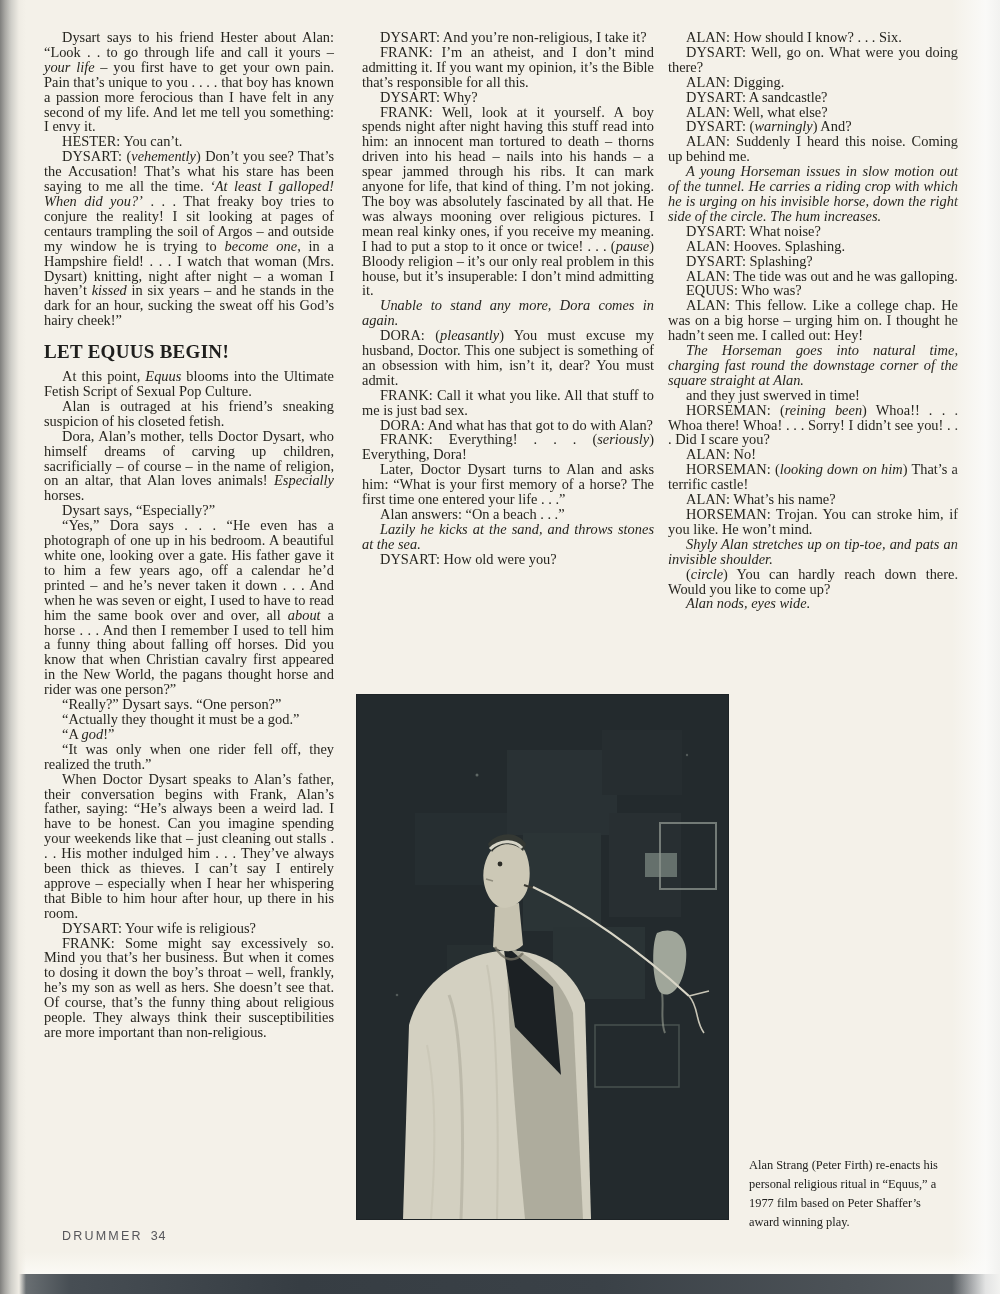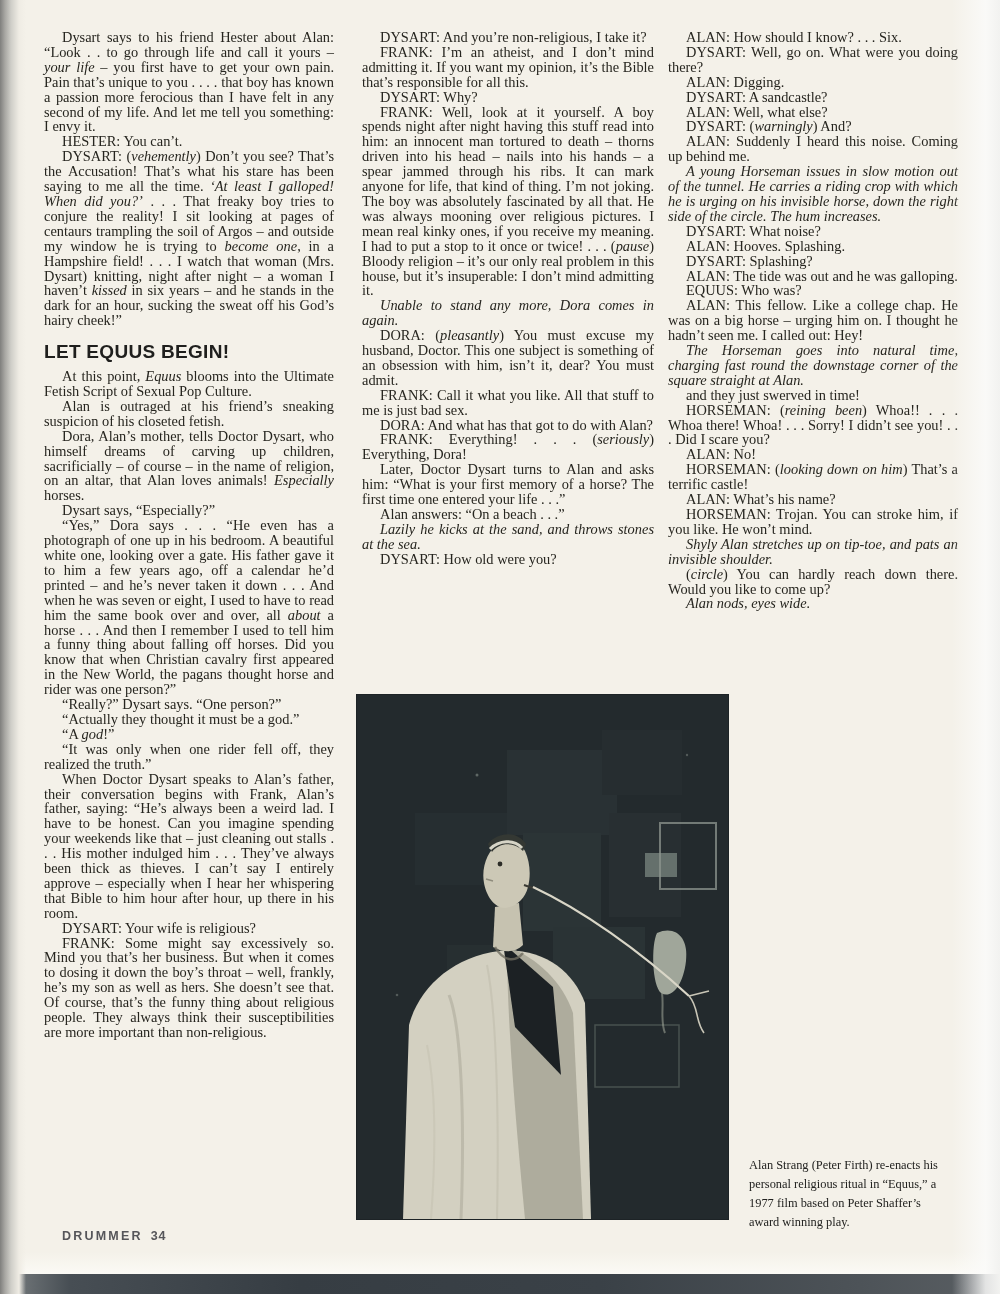--- a/index.html
+++ b/index.html
@@ -17,33 +17,33 @@
   .paper-light{position:absolute;left:0;top:1252px;width:1000px;height:22px;
     background:linear-gradient(180deg,rgba(253,252,248,0),#fbfaf5);}
   .bottom-band{position:absolute;left:0;top:1274px;width:1000px;height:20px;
     background:linear-gradient(90deg,#7d8284 0%,#474e54 7%,#363d43 30%,#3a4147 60%,#4d5358 86%,#5a5f63 100%);}
   
   .col{position:absolute;top:30px;text-align:justify;
     font-size:14.4px;line-height:14.9px;letter-spacing:0;}
   .para{margin:0;text-indent:18px;}
   .para.stage{font-style:italic;}
   .para.heading{
-    font-family:Liberation Sans, sans-serif;
+    font-family:Liberation Serif, serif;
     font-weight:bold;font-size:19px;line-height:21px;letter-spacing:.3px;
     text-indent:0;margin:13px 0 7px 0;color:#1f1f1d;text-align:left;}
   
   .photo{position:absolute;left:357px;top:695px;width:371px;height:524px;margin:0;
     outline:1px solid #1d2326;}
   .caption{position:absolute;left:749px;top:1156px;width:192px;
     font-family:Liberation Serif, serif;
     font-size:12.4px;line-height:19px;color:#222220;text-align:left;}
   
   .footer{position:absolute;left:62px;top:1229px;
     font-family:"Liberation Sans","DejaVu Sans",sans-serif;
-    font-size:12.5px;font-weight:bold;letter-spacing:2.2px;color:#56565a;}
+    font-size:12.5px;font-weight:normal;letter-spacing:2.2px;color:#56565a;}
   .footer .pagenum{margin-left:8px;letter-spacing:1px;}
 </style>
 </head>
 <body>
 
 <div class="page">
 
   <div class="col" style="left:44px;width:290px">
       <p class="para body">Dysart says to his friend Hester about Alan: “Look . . to go through life and call it yours – <i>your life</i> – you first have to get your own pain. Pain that’s unique to you . . . . that boy has known a passion more ferocious than I have felt in any second of my life. And let me tell you something: I envy it.</p>
       <p class="para body">HESTER: You can’t.</p>

